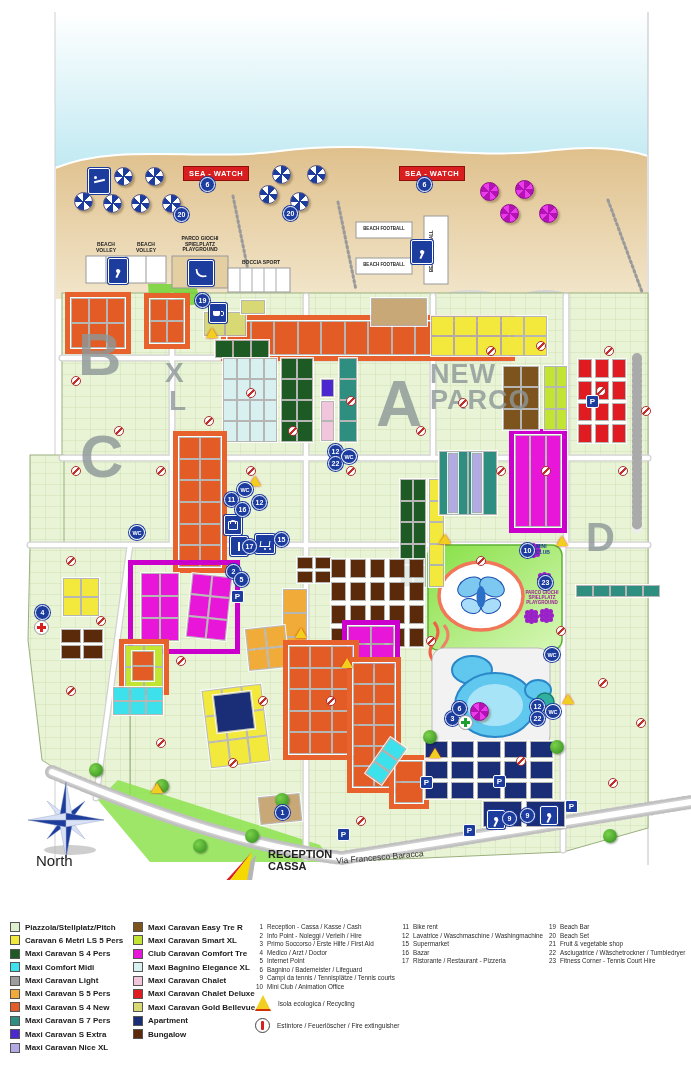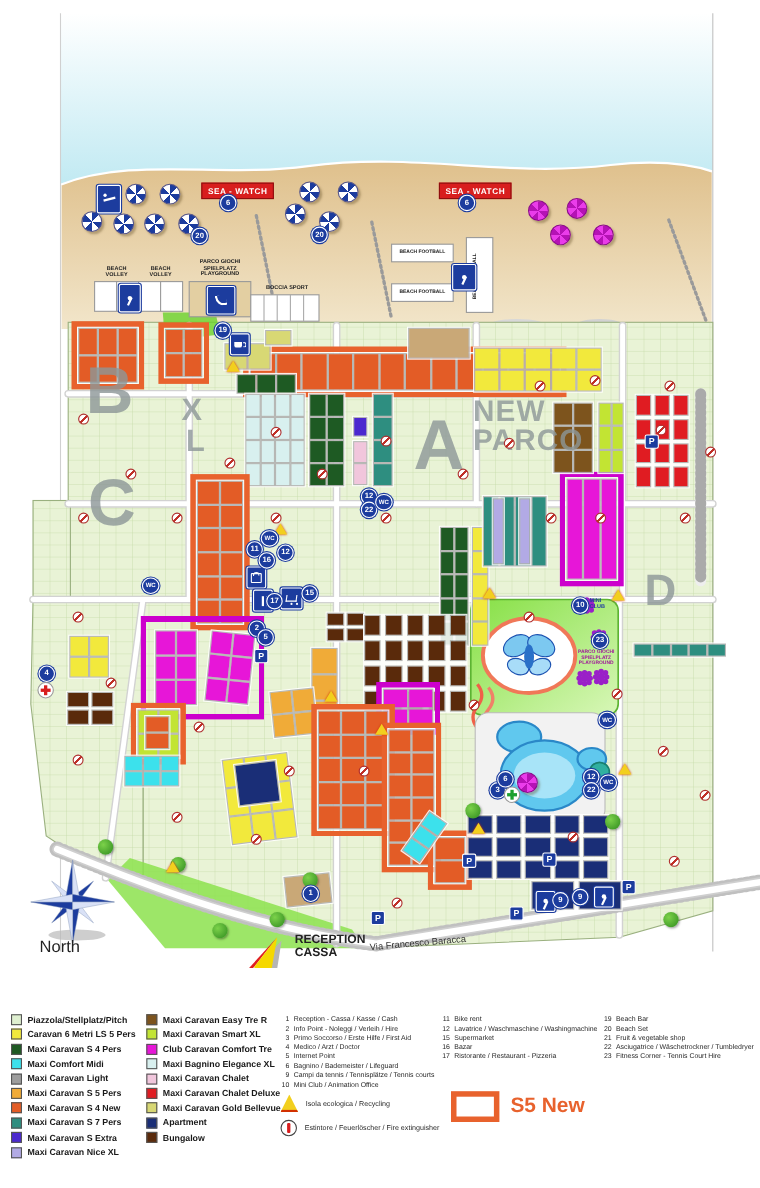--- a/index.html
+++ b/index.html
@@ -879,19 +879,15 @@
       <div class="nrow">
         <span class="ni-recycle"></span>
         <span class="nlbl">Isola ecologica / Recycling</span>
       </div>
       <div class="nrow">
         <span class="ni-fire"></span>
         <span class="nlbl">Estintore / Feuerlöscher / Fire extinguisher</span>
       </div>
     </div>
   <div id="hl" class="lg" style="left:410px;top:992px;">
-      <div class="hrow">
-        <span class="hbox" style="border-color: rgb(232, 98, 45);"></span>
-        <span class="hlbl" style="color: rgb(232, 98, 45);">S5 New</span>
-      </div>
     </div>
 
 </div>
 
 </body></html>

